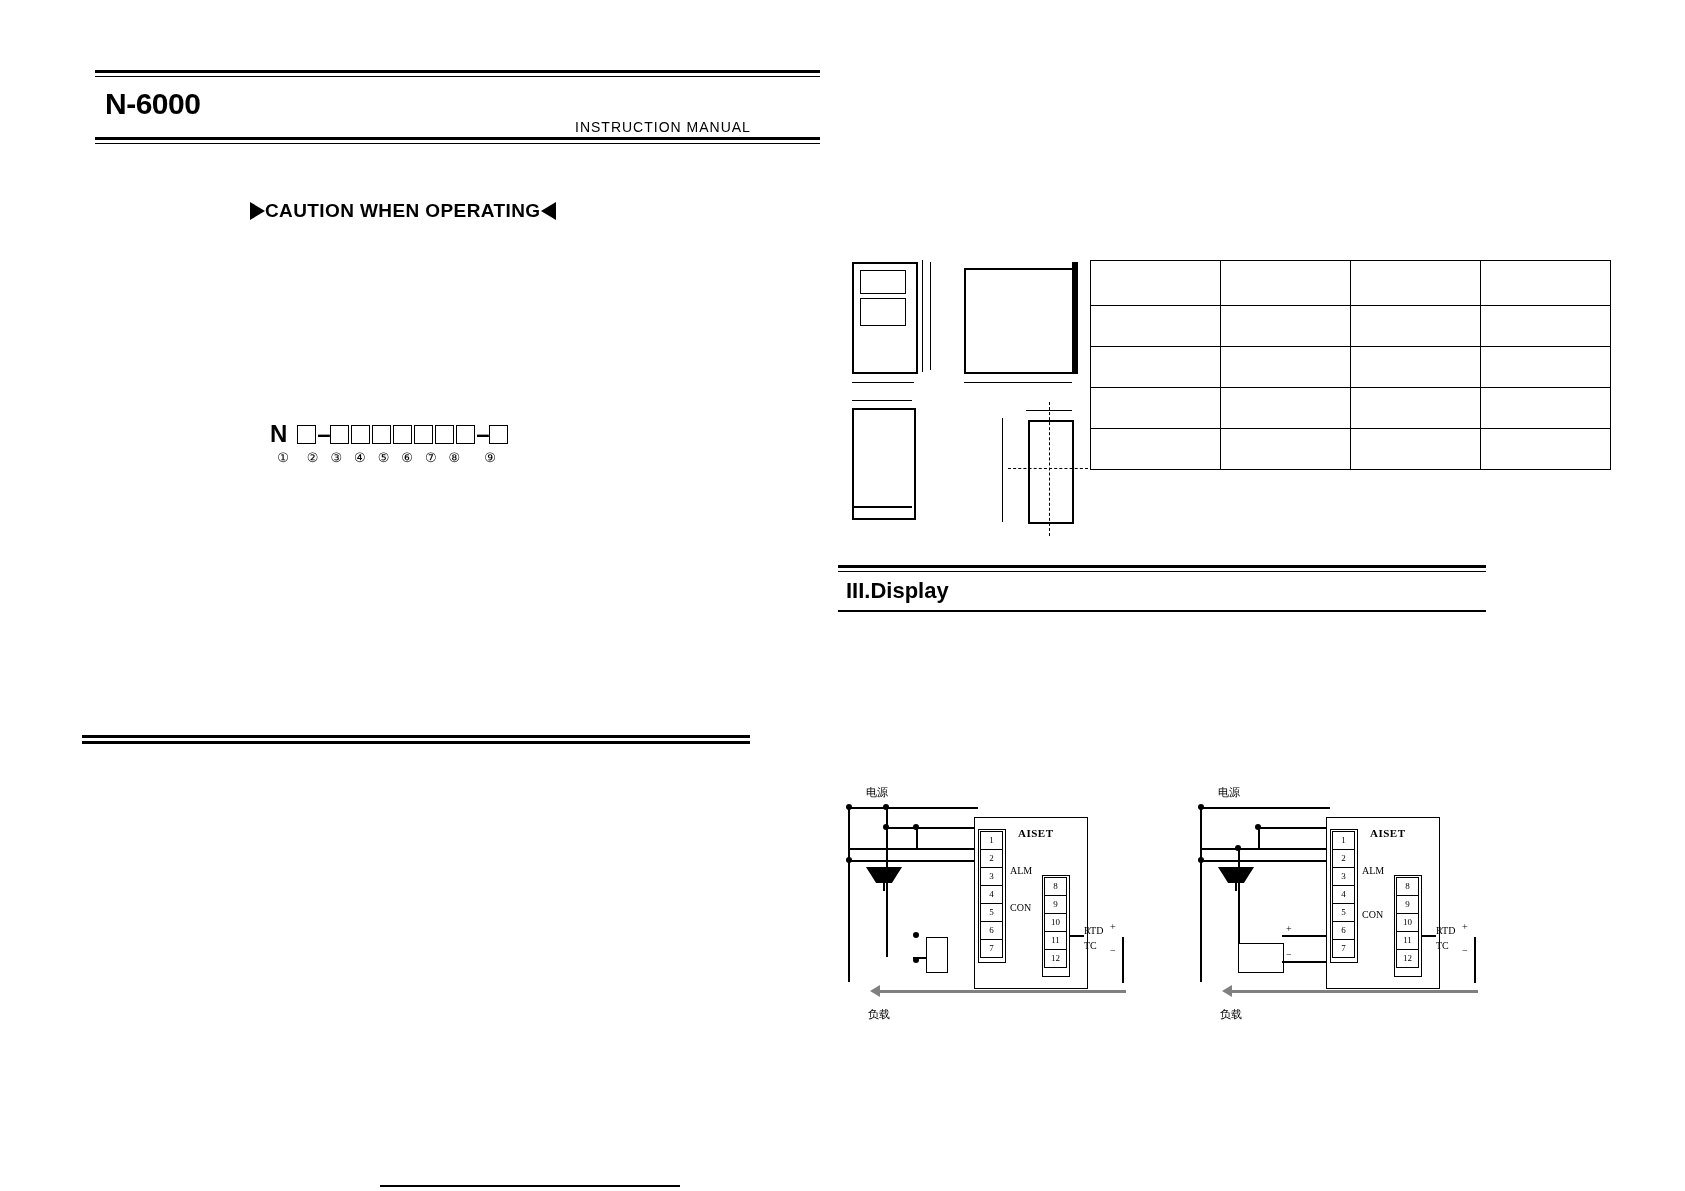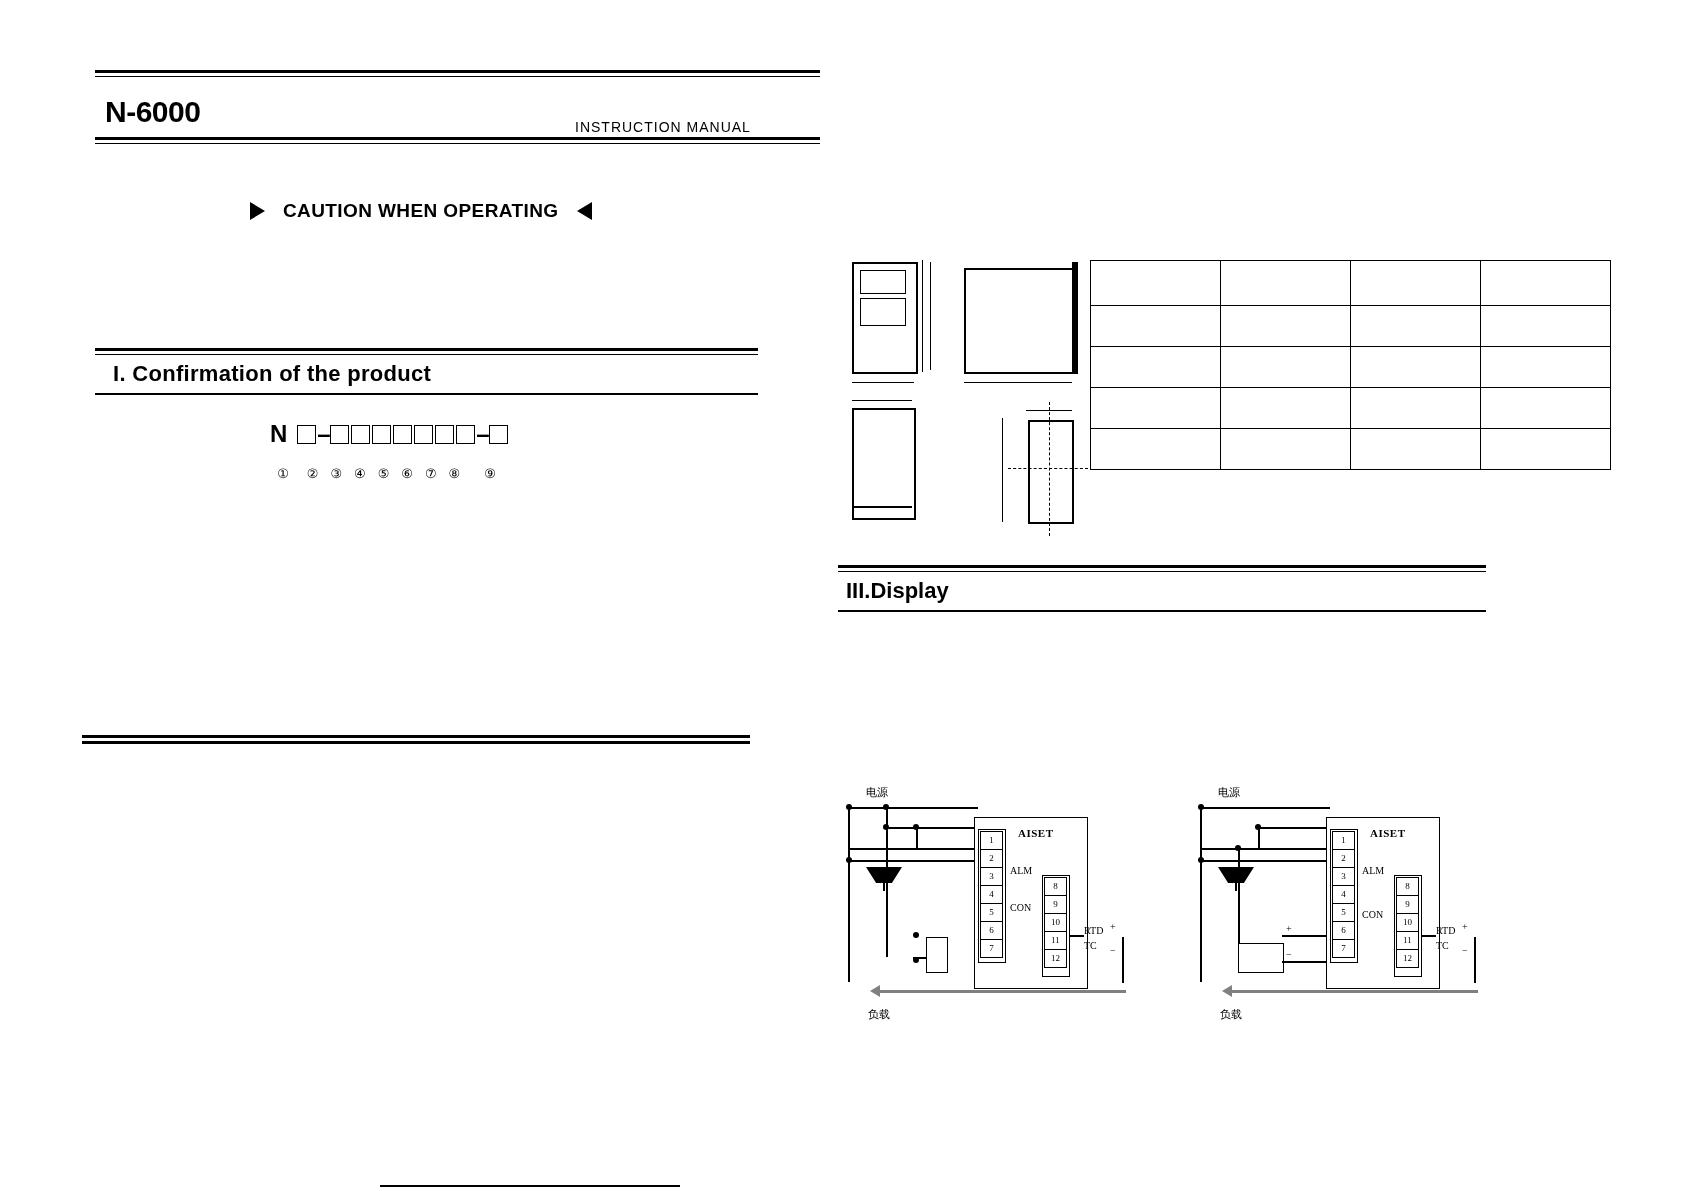--- a/index.html
+++ b/index.html
@@ -4,44 +4,44 @@
 <style>
   html,body{margin:0;padding:0;background:#ffffff;}
   body{width:1685px;height:1191px;position:relative;font-family:"Liberation Sans",sans-serif;color:#000;}
   .page{position:absolute;left:0;top:0;width:1685px;height:1191px;overflow:hidden;}
 
   
   .hdr{position:absolute;left:95px;top:70px;width:725px;}
   .hdr .rule-top{border-top:3px solid #000;border-bottom:1px solid #000;height:3px;}
   .hdr .rule-bot{border-top:3px solid #000;border-bottom:1px solid #000;height:3px;margin-top:0;}
   .hdr-body{position:relative;height:60px;}
-  .model{position:absolute;left:10px;top:18px;font-size:30px;font-weight:bold;letter-spacing:-0.5px;font-family:"Liberation Sans",sans-serif;}
+  .model{position:absolute;left:10px;top:10px;font-size:30px;font-weight:bold;letter-spacing:-0.5px;font-family:"Liberation Sans",sans-serif;}
   .prodtitle{position:absolute;left:145px;top:12px;font-size:19px;font-weight:bold;letter-spacing:.2px;}
   .manual{position:absolute;left:480px;top:42px;font-size:14px;letter-spacing:1px;}
 
   
-  .caution{position:absolute;left:250px;top:200px;font-size:19px;font-weight:bold;letter-spacing:.4px;display:flex;align-items:center;gap:18px;}
+  .caution{position:absolute;left:250px;top:200px;font-size:19px;font-weight:bold;letter-spacing:.4px;display:flex;align-items:center;gap:0;}
   .tri-r{width:0;height:0;border-left:15px solid #000;border-top:9px solid transparent;border-bottom:9px solid transparent;}
   .tri-l{width:0;height:0;border-right:15px solid #000;border-top:9px solid transparent;border-bottom:9px solid transparent;}
 
   
   .sec{position:absolute;width:663px;}
   .sec .line-a{border-top:3px solid #000;border-bottom:1px solid #000;height:3px;}
   .sec .line-b{border-top:2px solid #000;height:0;}
   .sec .txt{font-size:22px;font-weight:bold;padding:6px 0 6px 18px;letter-spacing:.3px;}
   #sec1{left:95px;top:348px;}
   #sec2{left:82px;top:735px;width:668px;}
 
   
   .code{position:absolute;left:270px;top:420px;}
   .code .row1{font-size:24px;font-weight:bold;letter-spacing:1px;display:flex;align-items:center;}
   .code .row1 .n{margin-right:8px;}
   .box{display:inline-block;width:17px;height:17px;border:1.5px solid #000;margin:0 1px;}
   .dash{display:inline-block;width:12px;text-align:center;}
-  .code .row2{font-size:13px;margin-top:18px;letter-spacing:1px;padding-left:4px;}
+  .code .row2{font-size:13px;margin-top:2px;letter-spacing:1px;padding-left:4px;}
   .cnum{display:inline-block;width:19px;text-align:center;}
 
   
   .acc{position:absolute;left:605px;top:652px;width:180px;background:#c9c9c9;border:1px solid #000;text-align:center;font-family:"Liberation Serif",serif;font-weight:bold;font-size:15px;line-height:21px;padding:3px 0 4px;}
 
   
   .dim-wrap{position:absolute;left:838px;top:250px;width:640px;height:300px;}
   .panel{position:absolute;border:2px solid #000;background:#fff;}
   .thin{position:absolute;background:#000;}
   .arrowline{position:absolute;height:1px;background:#000;}
@@ -84,25 +84,20 @@
     </div>
     <div class="rule-bot"></div>
   </div>
 
   <div class="caution">
     <span class="tri-r"></span>
     <span>CAUTION WHEN OPERATING</span>
     <span class="tri-l"></span>
   </div>
 
-  <div class="sec" id="sec1">
-    <div class="line-a"></div>
-    <div class="txt">I.  Confirmation of the product</div>
-    <div class="line-b"></div>
-  </div>
 
   <div class="code">
     <div class="row1">
       <span class="n">N</span>
       <span class="box"></span>
       <span class="dash">–</span>
       <span class="box"></span>
       <span class="box"></span>
       <span class="box"></span>
       <span class="box"></span>

